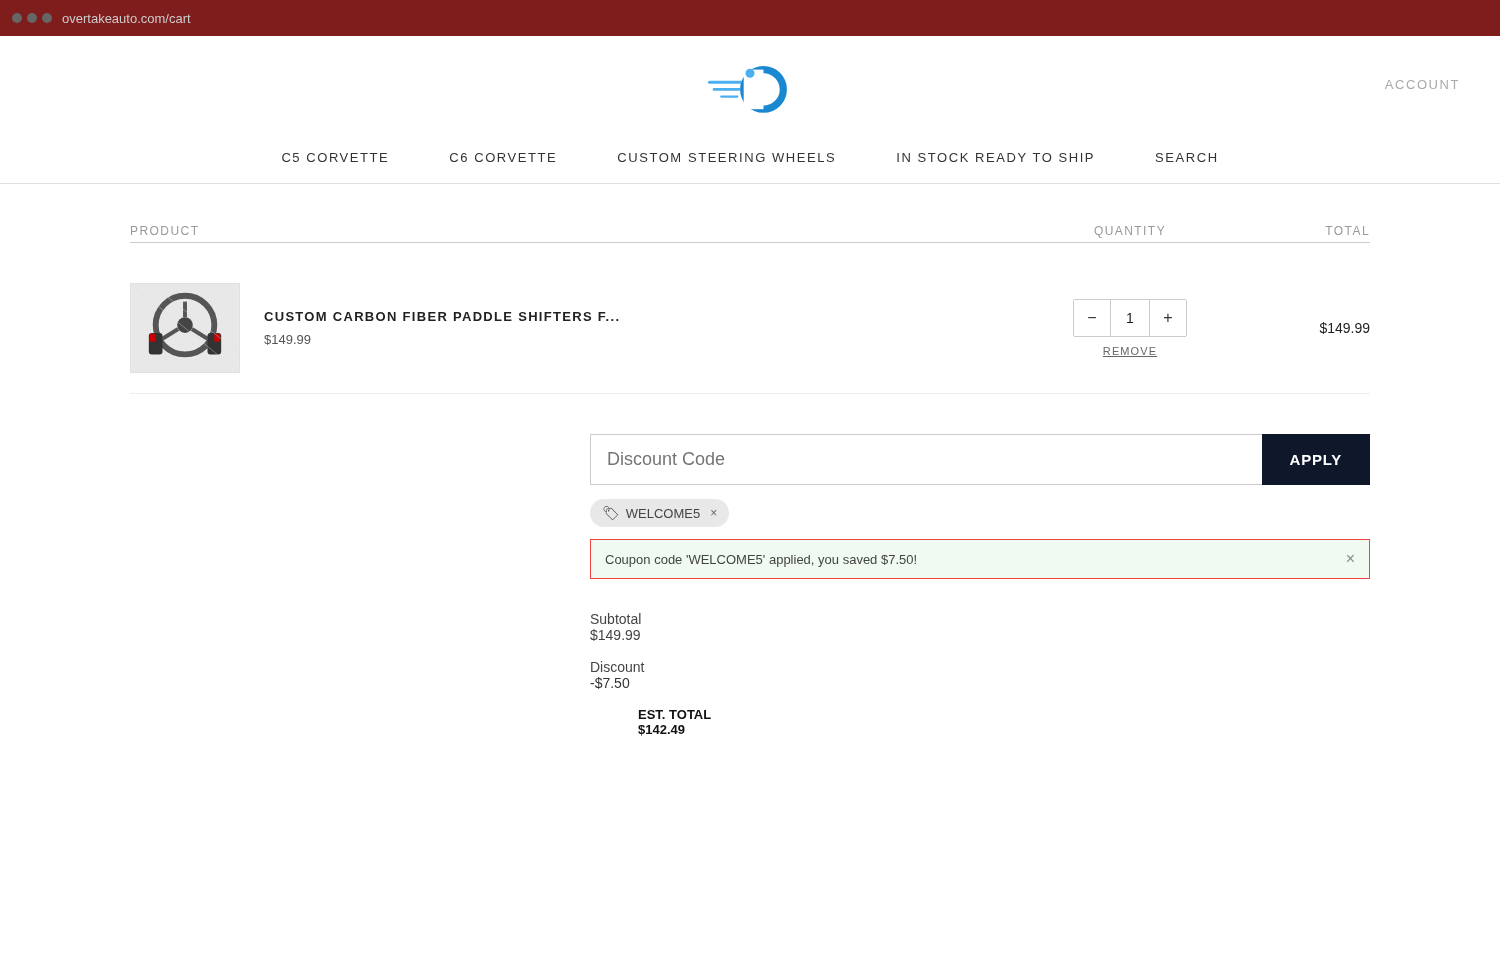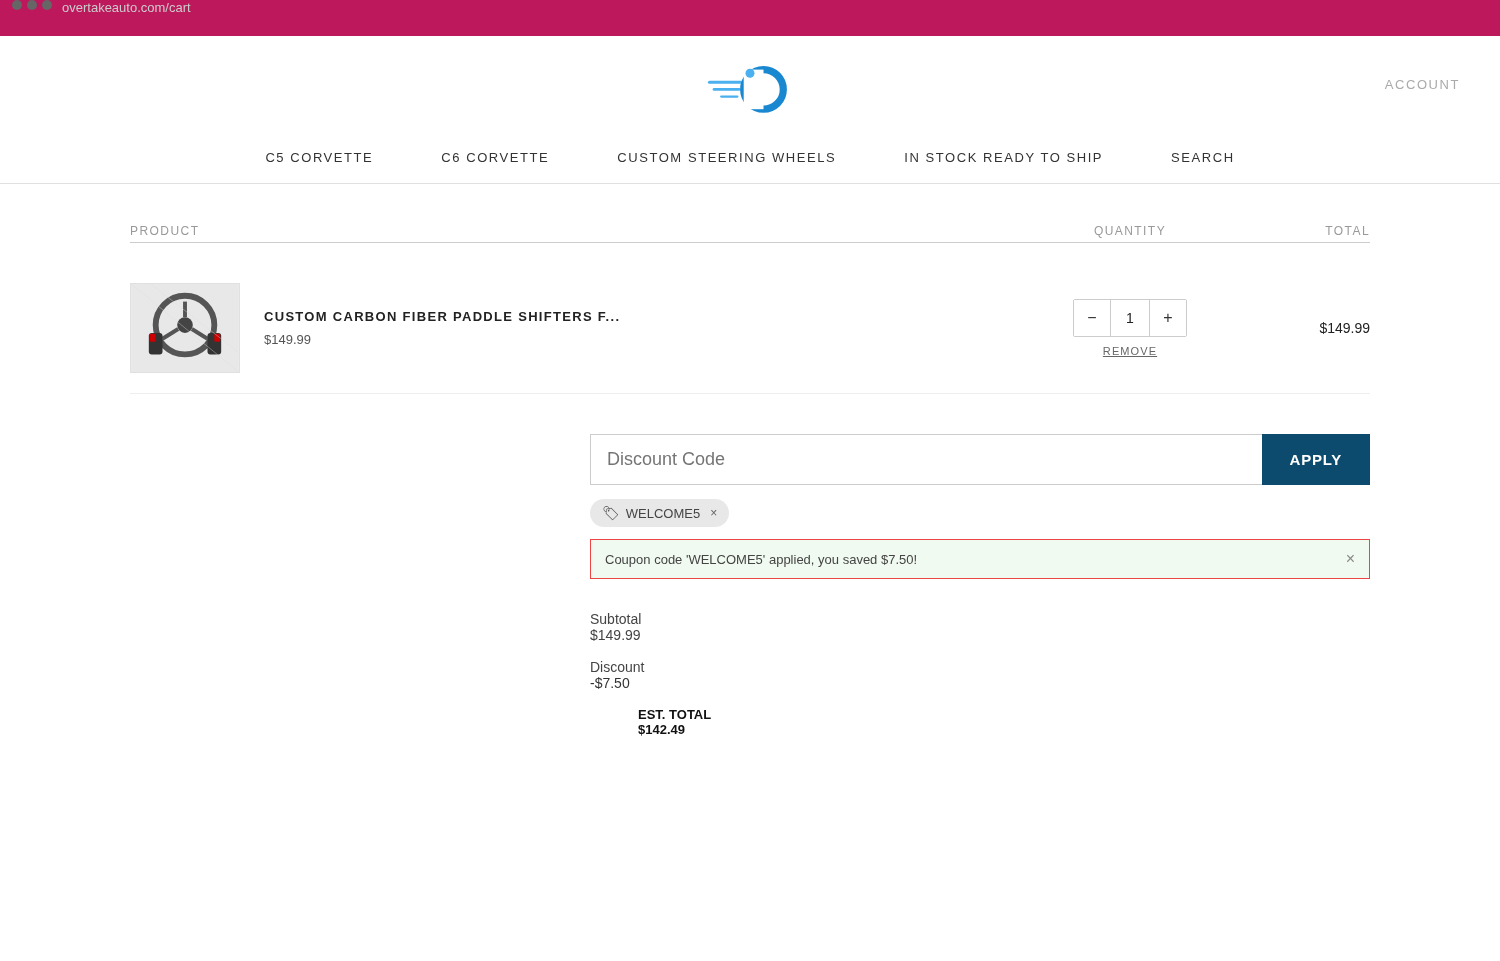--- a/index.html
+++ b/index.html
@@ -1,26 +1,26 @@
 <!DOCTYPE html>
 <html><head>
   <meta charset="utf-8">
   <style>
     * { margin: 0; padding: 0; box-sizing: border-box; }
     body { font-family: Arial, Helvetica, sans-serif; background: #fff; color: #222; }
 
     
     .browser-bar {
-      background: #be185d;
+      background: #7f1d1d;
       color: #ccc;
       font-size: 13px;
       padding: 0 12px;
       height: 36px;
       display: flex;
-      align-items: flex-start;
+      align-items: center;
       gap: 10px;
     }
     .browser-dots { display: flex; gap: 5px; }
     .browser-dot { width: 10px; height: 10px; border-radius: 50%; background: #666; }
 
     
     .header {
       display: flex;
       align-items: center;
       justify-content: center;
@@ -46,21 +46,21 @@
       font-weight: 400;
       cursor: pointer;
       text-align: center;
     }
 
     
     .nav {
       display: flex;
       justify-content: center;
       align-items: center;
-      gap: 12px;
+      gap: 4px;
       padding: 0 20px;
       border-bottom: 1px solid #e0e0e0;
     }
     .nav-item {
       font-size: 13px;
       letter-spacing: 0.12em;
       font-weight: 500;
       color: #333;
       padding: 18px 28px;
       cursor: pointer;
@@ -174,21 +174,21 @@
     .discount-input {
       flex: 1;
       border: 1px solid #ccc;
       padding: 14px 16px;
       font-size: 18px;
       color: #aaa;
       outline: none;
       border-right: none;
     }
     .apply-btn {
-      background: #0c4a6e;
+      background: #0f172a;
       color: #fff;
       border: none;
       padding: 14px 28px;
       font-size: 15px;
       font-weight: 700;
       letter-spacing: 0.05em;
       cursor: pointer;
     }
 
     

